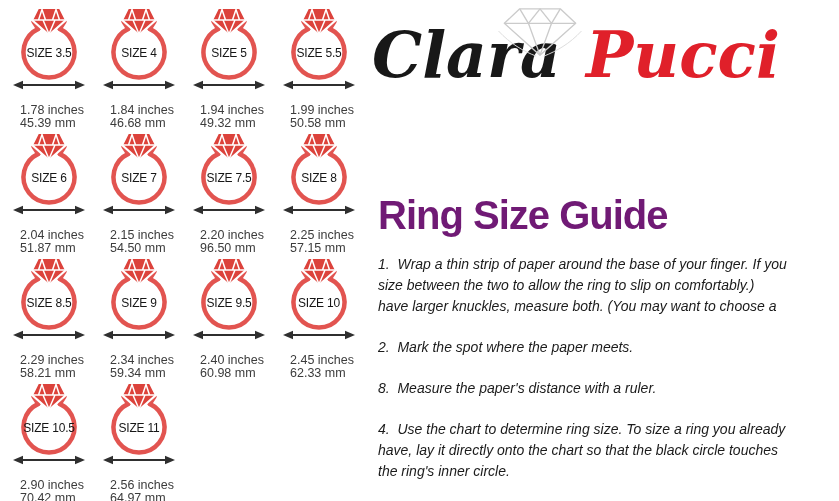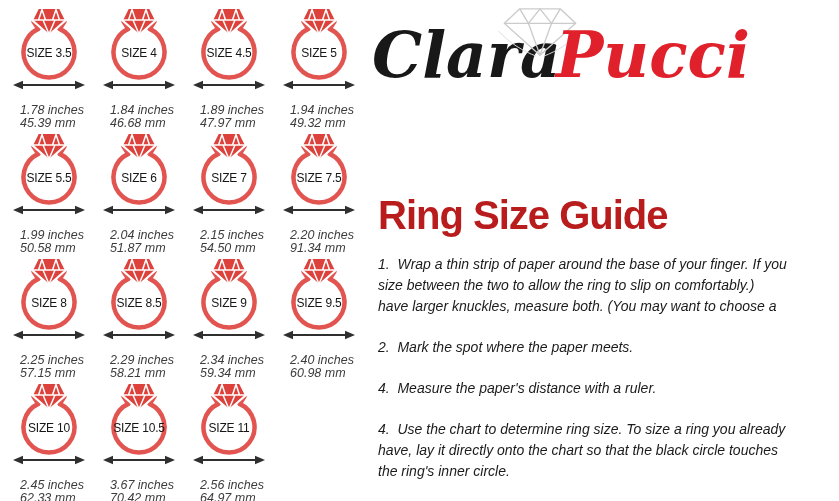--- a/index.html
+++ b/index.html
@@ -17,38 +17,38 @@
   .ring  { width:90px; height:88px; display:block; }
   .band  { fill:none; stroke:var(--ring,#e25450); stroke-width:4.5; stroke-linecap:round; }
   .dia   { fill:var(--diamond,#dc423b); stroke:#ffffff; stroke-width:2.2; stroke-linejoin:round; }
   .facet { fill:none; stroke:#ffffff; stroke-width:1.5; stroke-linecap:round; }
   .arrow path    { stroke:#2f2f2f; stroke-width:2; fill:none; }
   .arrow polygon { fill:#2f2f2f; }
   .size-label {
     font-family:"Liberation Sans", sans-serif; font-size:12px; fill:#161616;
     letter-spacing:-0.2px; text-anchor:middle;
   }
-  .meas { margin:9px 0 0 18px; font-size:12.5px; line-height:12.5px; color:#3c3c3c;font-style:italic; }
+  .meas { margin:9px 0 0 18px; font-size:12.5px; line-height:12.5px; color:#3c3c3c; }
 
   
   .brand-script {
     position:absolute; top:24px; line-height:1;
     font-family:"DejaVu Serif", serif; font-style:italic; font-weight:700;
     font-size:63px; white-space:nowrap;
   }
   .brand-clara { left:372px; color:#181818; }
-  .brand-pucci { left:556px; color:var(--brand-red,#e0202a); }
+  .brand-pucci { left:586px; color:var(--brand-red,#e0202a); }
   .brand-diamond { position:absolute; left:496px; top:5px; }
   .brand-diamond .facets { stroke:#cbcbcb; fill:none; stroke-width:1.4; stroke-linejoin:round; }
   .brand-diamond .wing   { stroke:#dcdcdc; fill:none; stroke-width:1; }
 
   
   .guide-title {
     position:absolute; left:378px; top:195px;
-    font-size:40px; line-height:40px; font-weight:700; letter-spacing:-1px; color:#b91c1c;
+    font-size:40px; line-height:40px; font-weight:700; letter-spacing:-1px; color:#701a75;
     white-space:nowrap;
   }
   .guide-steps { position:absolute; left:378px; top:254px;font-style:italic; }
   .step { margin:0 0 20px 0; font-size:14px; line-height:21px; color:#1b1b1b; white-space:pre; }
 </style>
 </head>
 <body>
 
 <div class="page" style="--ring: #e25450; --diamond: #dc423b; --brand-red: #e0202a;">
 
@@ -84,38 +84,20 @@
         <polygon points="83,81 73,76.8 73,85.2"></polygon>
       </g>
       <text class="size-label" x="47" y="52.5">SIZE 4</text>
     </svg>
     <div class="meas">
       <div>1.84 inches</div>
       <div>46.68 mm</div>
     </div>
   </div>
 
-  <div class="cell">
-    <svg class="ring" viewBox="0 0 90 88" aria-hidden="true">
-      <path class="band" d="M36.2,24.9 A25.5,25.5 0 1 0 57.8,24.9"></path>
-      <path class="band" d="M36.2,24.9 L31.5,17.5 M57.8,24.9 L62.5,17.5"></path>
-      <polygon class="dia" points="30,16 36,4 58,4 64,16 47,31"></polygon>
-      <path class="facet" d="M30,16 L64,16 M36.5,16 L40,5.5 M43.5,16 L40,5.5 M50.5,16 L54,5.5 M57.5,16 L54,5.5 M41,16 L47,30 M53,16 L47,30"></path>
-      <g class="arrow">
-        <path d="M19,81 L75,81"></path>
-        <polygon points="11,81 21,76.8 21,85.2"></polygon>
-        <polygon points="83,81 73,76.8 73,85.2"></polygon>
-      </g>
-      <text class="size-label" x="47" y="52.5">SIZE 4.5</text>
-    </svg>
-    <div class="meas">
-      <div>1.89 inches</div>
-      <div>47.97 mm</div>
-    </div>
-  </div>
 
   <div class="cell">
     <svg class="ring" viewBox="0 0 90 88" aria-hidden="true">
       <path class="band" d="M36.2,24.9 A25.5,25.5 0 1 0 57.8,24.9"></path>
       <path class="band" d="M36.2,24.9 L31.5,17.5 M57.8,24.9 L62.5,17.5"></path>
       <polygon class="dia" points="30,16 36,4 58,4 64,16 47,31"></polygon>
       <path class="facet" d="M30,16 L64,16 M36.5,16 L40,5.5 M43.5,16 L40,5.5 M50.5,16 L54,5.5 M57.5,16 L54,5.5 M41,16 L47,30 M53,16 L47,30"></path>
       <g class="arrow">
         <path d="M19,81 L75,81"></path>
         <polygon points="11,81 21,76.8 21,85.2"></polygon>
@@ -195,21 +177,21 @@
       <path class="facet" d="M30,16 L64,16 M36.5,16 L40,5.5 M43.5,16 L40,5.5 M50.5,16 L54,5.5 M57.5,16 L54,5.5 M41,16 L47,30 M53,16 L47,30"></path>
       <g class="arrow">
         <path d="M19,81 L75,81"></path>
         <polygon points="11,81 21,76.8 21,85.2"></polygon>
         <polygon points="83,81 73,76.8 73,85.2"></polygon>
       </g>
       <text class="size-label" x="47" y="52.5">SIZE 7.5</text>
     </svg>
     <div class="meas">
       <div>2.20 inches</div>
-      <div>91.34 mm</div>
+      <div>96.50 mm</div>
     </div>
   </div>
 
   <div class="cell">
     <svg class="ring" viewBox="0 0 90 88" aria-hidden="true">
       <path class="band" d="M36.2,24.9 A25.5,25.5 0 1 0 57.8,24.9"></path>
       <path class="band" d="M36.2,24.9 L31.5,17.5 M57.8,24.9 L62.5,17.5"></path>
       <polygon class="dia" points="30,16 36,4 58,4 64,16 47,31"></polygon>
       <path class="facet" d="M30,16 L64,16 M36.5,16 L40,5.5 M43.5,16 L40,5.5 M50.5,16 L54,5.5 M57.5,16 L54,5.5 M41,16 L47,30 M53,16 L47,30"></path>
       <g class="arrow">
@@ -308,21 +290,21 @@
       <polygon class="dia" points="30,16 36,4 58,4 64,16 47,31"></polygon>
       <path class="facet" d="M30,16 L64,16 M36.5,16 L40,5.5 M43.5,16 L40,5.5 M50.5,16 L54,5.5 M57.5,16 L54,5.5 M41,16 L47,30 M53,16 L47,30"></path>
       <g class="arrow">
         <path d="M19,81 L75,81"></path>
         <polygon points="11,81 21,76.8 21,85.2"></polygon>
         <polygon points="83,81 73,76.8 73,85.2"></polygon>
       </g>
       <text class="size-label" x="47" y="52.5">SIZE 10.5</text>
     </svg>
     <div class="meas">
-      <div>3.67 inches</div>
+      <div>2.90 inches</div>
       <div>70.42 mm</div>
     </div>
   </div>
 
   <div class="cell">
     <svg class="ring" viewBox="0 0 90 88" aria-hidden="true">
       <path class="band" d="M36.2,24.9 A25.5,25.5 0 1 0 57.8,24.9"></path>
       <path class="band" d="M36.2,24.9 L31.5,17.5 M57.8,24.9 L62.5,17.5"></path>
       <polygon class="dia" points="30,16 36,4 58,4 64,16 47,31"></polygon>
       <path class="facet" d="M30,16 L64,16 M36.5,16 L40,5.5 M43.5,16 L40,5.5 M50.5,16 L54,5.5 M57.5,16 L54,5.5 M41,16 L47,30 M53,16 L47,30"></path>
@@ -348,16 +330,16 @@
     <path class="facets" d="M33,19 L45,52 M57,19 L45,52"></path>
     <path class="wing" d="M2,27 C14,40 28,48 41,53"></path>
     <path class="wing" d="M88,27 C76,40 62,48 49,53"></path>
   </svg>
   <div class="brand-script brand-pucci">Pucci</div>
 
   <div class="guide-title">Ring Size Guide</div>
   <div class="guide-steps">
       <div class="step"><div>1.  Wrap a thin strip of paper around the base of your finger. If you</div><div>size between the two to allow the ring to slip on comfortably.)</div><div>have larger knuckles, measure both. (You may want to choose a</div></div>
       <div class="step"><div>2.  Mark the spot where the paper meets.</div></div>
-      <div class="step"><div>4.  Measure the paper's distance with a ruler.</div></div>
+      <div class="step"><div>8.  Measure the paper's distance with a ruler.</div></div>
       <div class="step"><div>4.  Use the chart to determine ring size. To size a ring you already</div><div>have, lay it directly onto the chart so that the black circle touches</div><div>the ring's inner circle.</div></div>
     </div>
 </div>
 
 </body></html>

